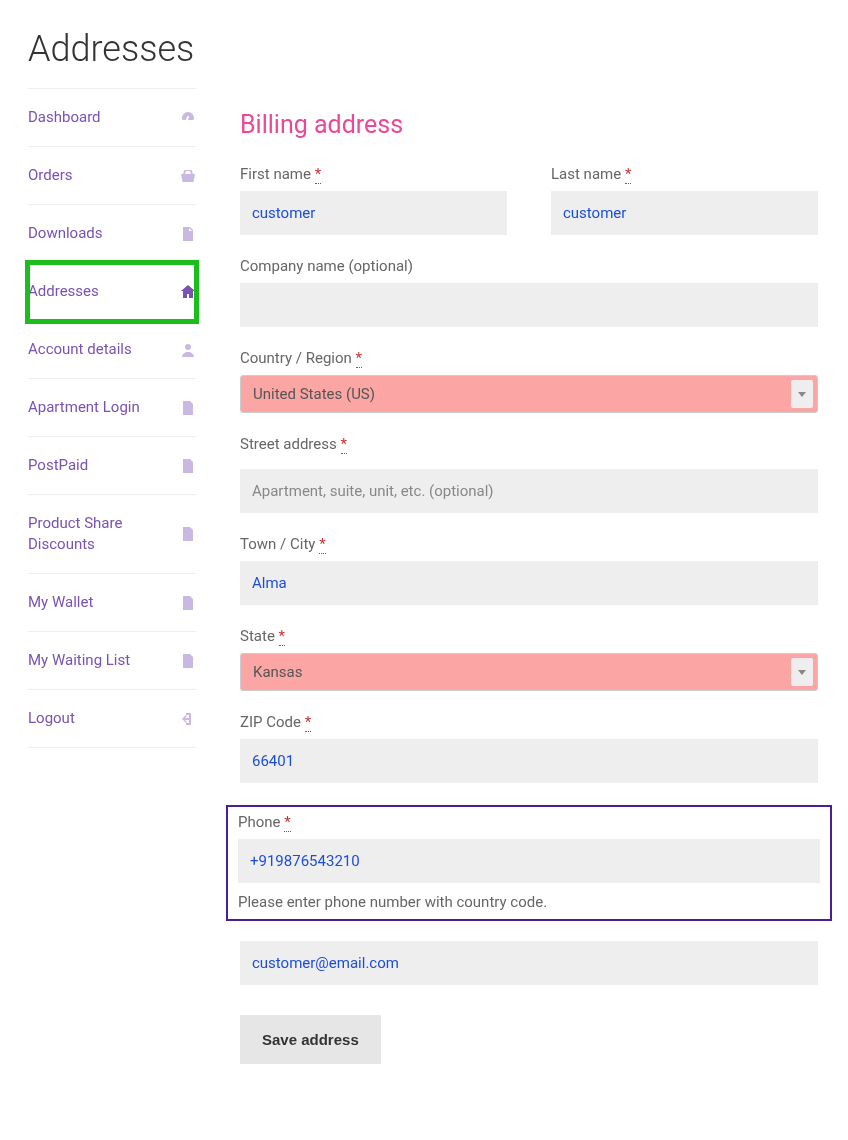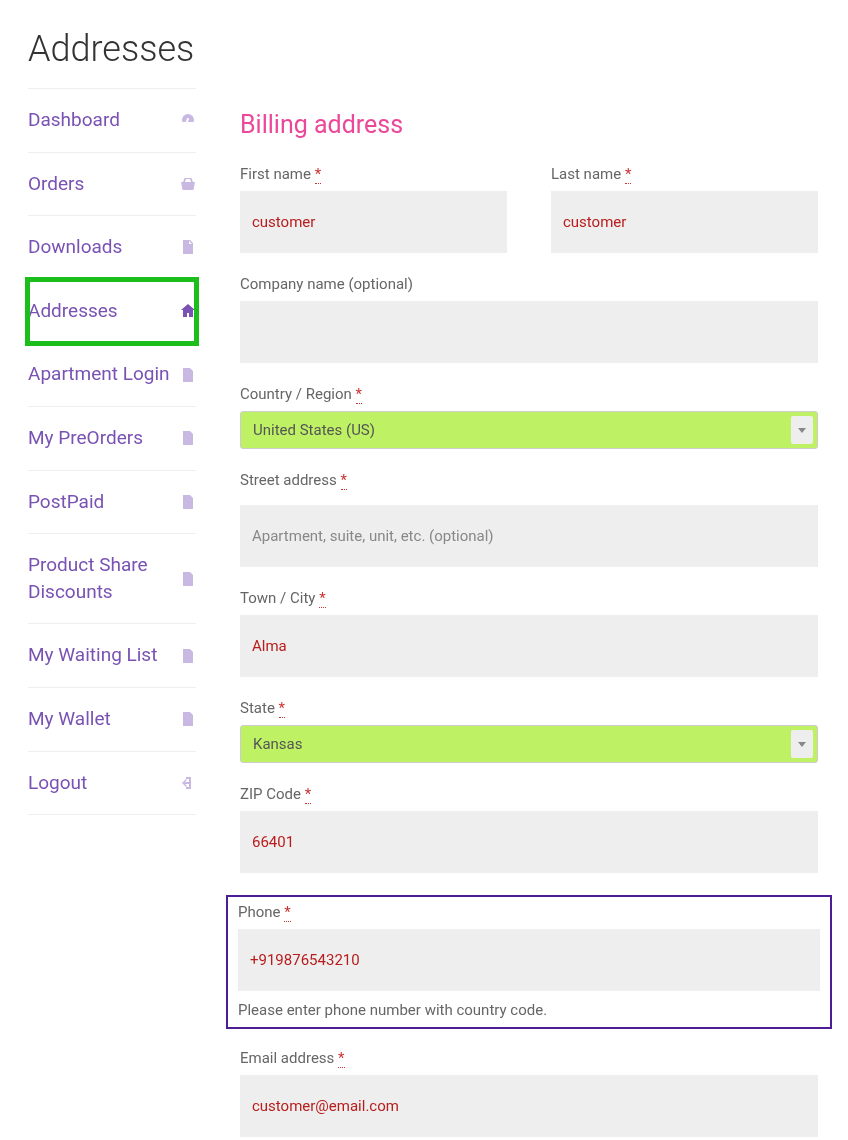--- a/index.html
+++ b/index.html
@@ -26,21 +26,21 @@
   border-bottom: 1px solid #eee;
   position: relative;
 }
 .sidebar a {
   display: flex;
   justify-content: space-between;
   align-items: center;
   padding: 18px 0;
   color: #7952b3;
   text-decoration: none;
-  font-size: 19px;
+  font-size: 15px;
 }
 .sidebar a .label { flex: 1; padding-right: 6px; line-height: 1.4; }
 .sidebar a .icon { color: #c9b9e2; width: 16px; height: 16px; flex-shrink: 0; }
 .sidebar li.active { outline: 5px solid #1cbe1c; outline-offset: -2px; }
 .main { flex: 1; padding: 0 30px 30px 44px; }
 .section-title {
   font-size: 25px;
   font-weight: 400;
   color: #ec4899;
   margin: 22px 0 26px;
@@ -51,31 +51,31 @@
   display: block;
   font-size: 15px;
   color: #666;
   margin-bottom: 8px;
 }
 .req { color: #cc3333; border-bottom: 1px dotted #cc3333; }
 .field input[type=text], .field input[type=email] {
   width: 100%;
   background: #eeeeee;
   border: none;
-  padding: 22px 12px;
-  font-size: 15px;
-  color: #b91c1c;
+  padding: 13px 12px;
+  font-size: 15px;
+  color: #1d4ed8;
   font-family: inherit;
 }
 .field input::placeholder { color: #888; }
 .select-wrap {
   position: relative;
   border: 1px solid #ccc;
   border-radius: 3px;
-  background: #bef264;
+  background: #fca5a5;
 }
 .select-wrap .value {
   padding: 9px 12px;
   font-size: 15px;
   color: #555;
 }
 .select-wrap .caret {
   position: absolute;
   right: 4px; top: 4px; bottom: 4px;
   width: 22px;
@@ -149,71 +149,72 @@
           <span class="label">Addresses</span>
           <span class="icon" style="color:#7952b3">
               <svg viewBox="0 0 16 16" width="16" height="16" fill="currentColor">
                 <path d="M8 1l7 6h-2v7H9v-4H7v4H3V7H1l7-6z"></path>
               </svg>
             </span>
         </a>
       </li>
       <li>
         <a href="#">
+          <span class="label">Account details</span>
+          <span class="icon">
+              <svg viewBox="0 0 16 16" width="16" height="16" fill="currentColor">
+                <circle cx="8" cy="5" r="3"></circle>
+                <path d="M2 15c0-3 3-5 6-5s6 2 6 5H2z"></path>
+              </svg>
+            </span>
+        </a>
+      </li>
+      <li>
+        <a href="#">
           <span class="label">Apartment Login</span>
           <span class="icon">
               <svg viewBox="0 0 16 16" width="16" height="16" fill="currentColor">
                 <path d="M3 1h7l3 3v11H3V1z"></path>
               </svg>
             </span>
         </a>
       </li>
       <li>
         <a href="#">
-          <span class="label">My PreOrders</span>
-          <span class="icon">
-              <svg viewBox="0 0 16 16" width="16" height="16" fill="currentColor">
-                <path d="M3 1h7l3 3v11H3V1z"></path>
-              </svg>
-            </span>
-        </a>
-      </li>
-      <li>
-        <a href="#">
           <span class="label">PostPaid</span>
           <span class="icon">
               <svg viewBox="0 0 16 16" width="16" height="16" fill="currentColor">
                 <path d="M3 1h7l3 3v11H3V1z"></path>
               </svg>
             </span>
         </a>
       </li>
       <li>
         <a href="#">
           <span class="label">Product Share Discounts</span>
           <span class="icon">
               <svg viewBox="0 0 16 16" width="16" height="16" fill="currentColor">
                 <path d="M3 1h7l3 3v11H3V1z"></path>
               </svg>
             </span>
         </a>
       </li>
       <li>
         <a href="#">
+          <span class="label">My Wallet</span>
+          <span class="icon">
+              <svg viewBox="0 0 16 16" width="16" height="16" fill="currentColor">
+                <path d="M3 1h7l3 3v11H3V1z"></path>
+              </svg>
+            </span>
+        </a>
+      </li>
+      <li>
+        <a href="#">
           <span class="label">My Waiting List</span>
-          <span class="icon">
-              <svg viewBox="0 0 16 16" width="16" height="16" fill="currentColor">
-                <path d="M3 1h7l3 3v11H3V1z"></path>
-              </svg>
-            </span>
-        </a>
-      </li>
-      <li>
-        <a href="#">
-          <span class="label">My Wallet</span>
           <span class="icon">
               <svg viewBox="0 0 16 16" width="16" height="16" fill="currentColor">
                 <path d="M3 1h7l3 3v11H3V1z"></path>
               </svg>
             </span>
         </a>
       </li>
       <li>
         <a href="#">
           <span class="label">Logout</span>
@@ -281,19 +282,18 @@
 
     <div class="highlight-box">
       <div class="field">
         <label><span>Phone</span> <span class="req">*</span></label>
         <input type="text" value="+919876543210" style="">
         <div class="help">Please enter phone number with country code.</div>
       </div>
     </div>
 
     <div class="field">
-      <label><span>Email address</span> <span class="req">*</span></label>
       <input type="email" value="customer@email.com" style="">
     </div>
 
     <button class="save-btn">Save address</button>
   </main>
 </div>
 
 </body></html>

